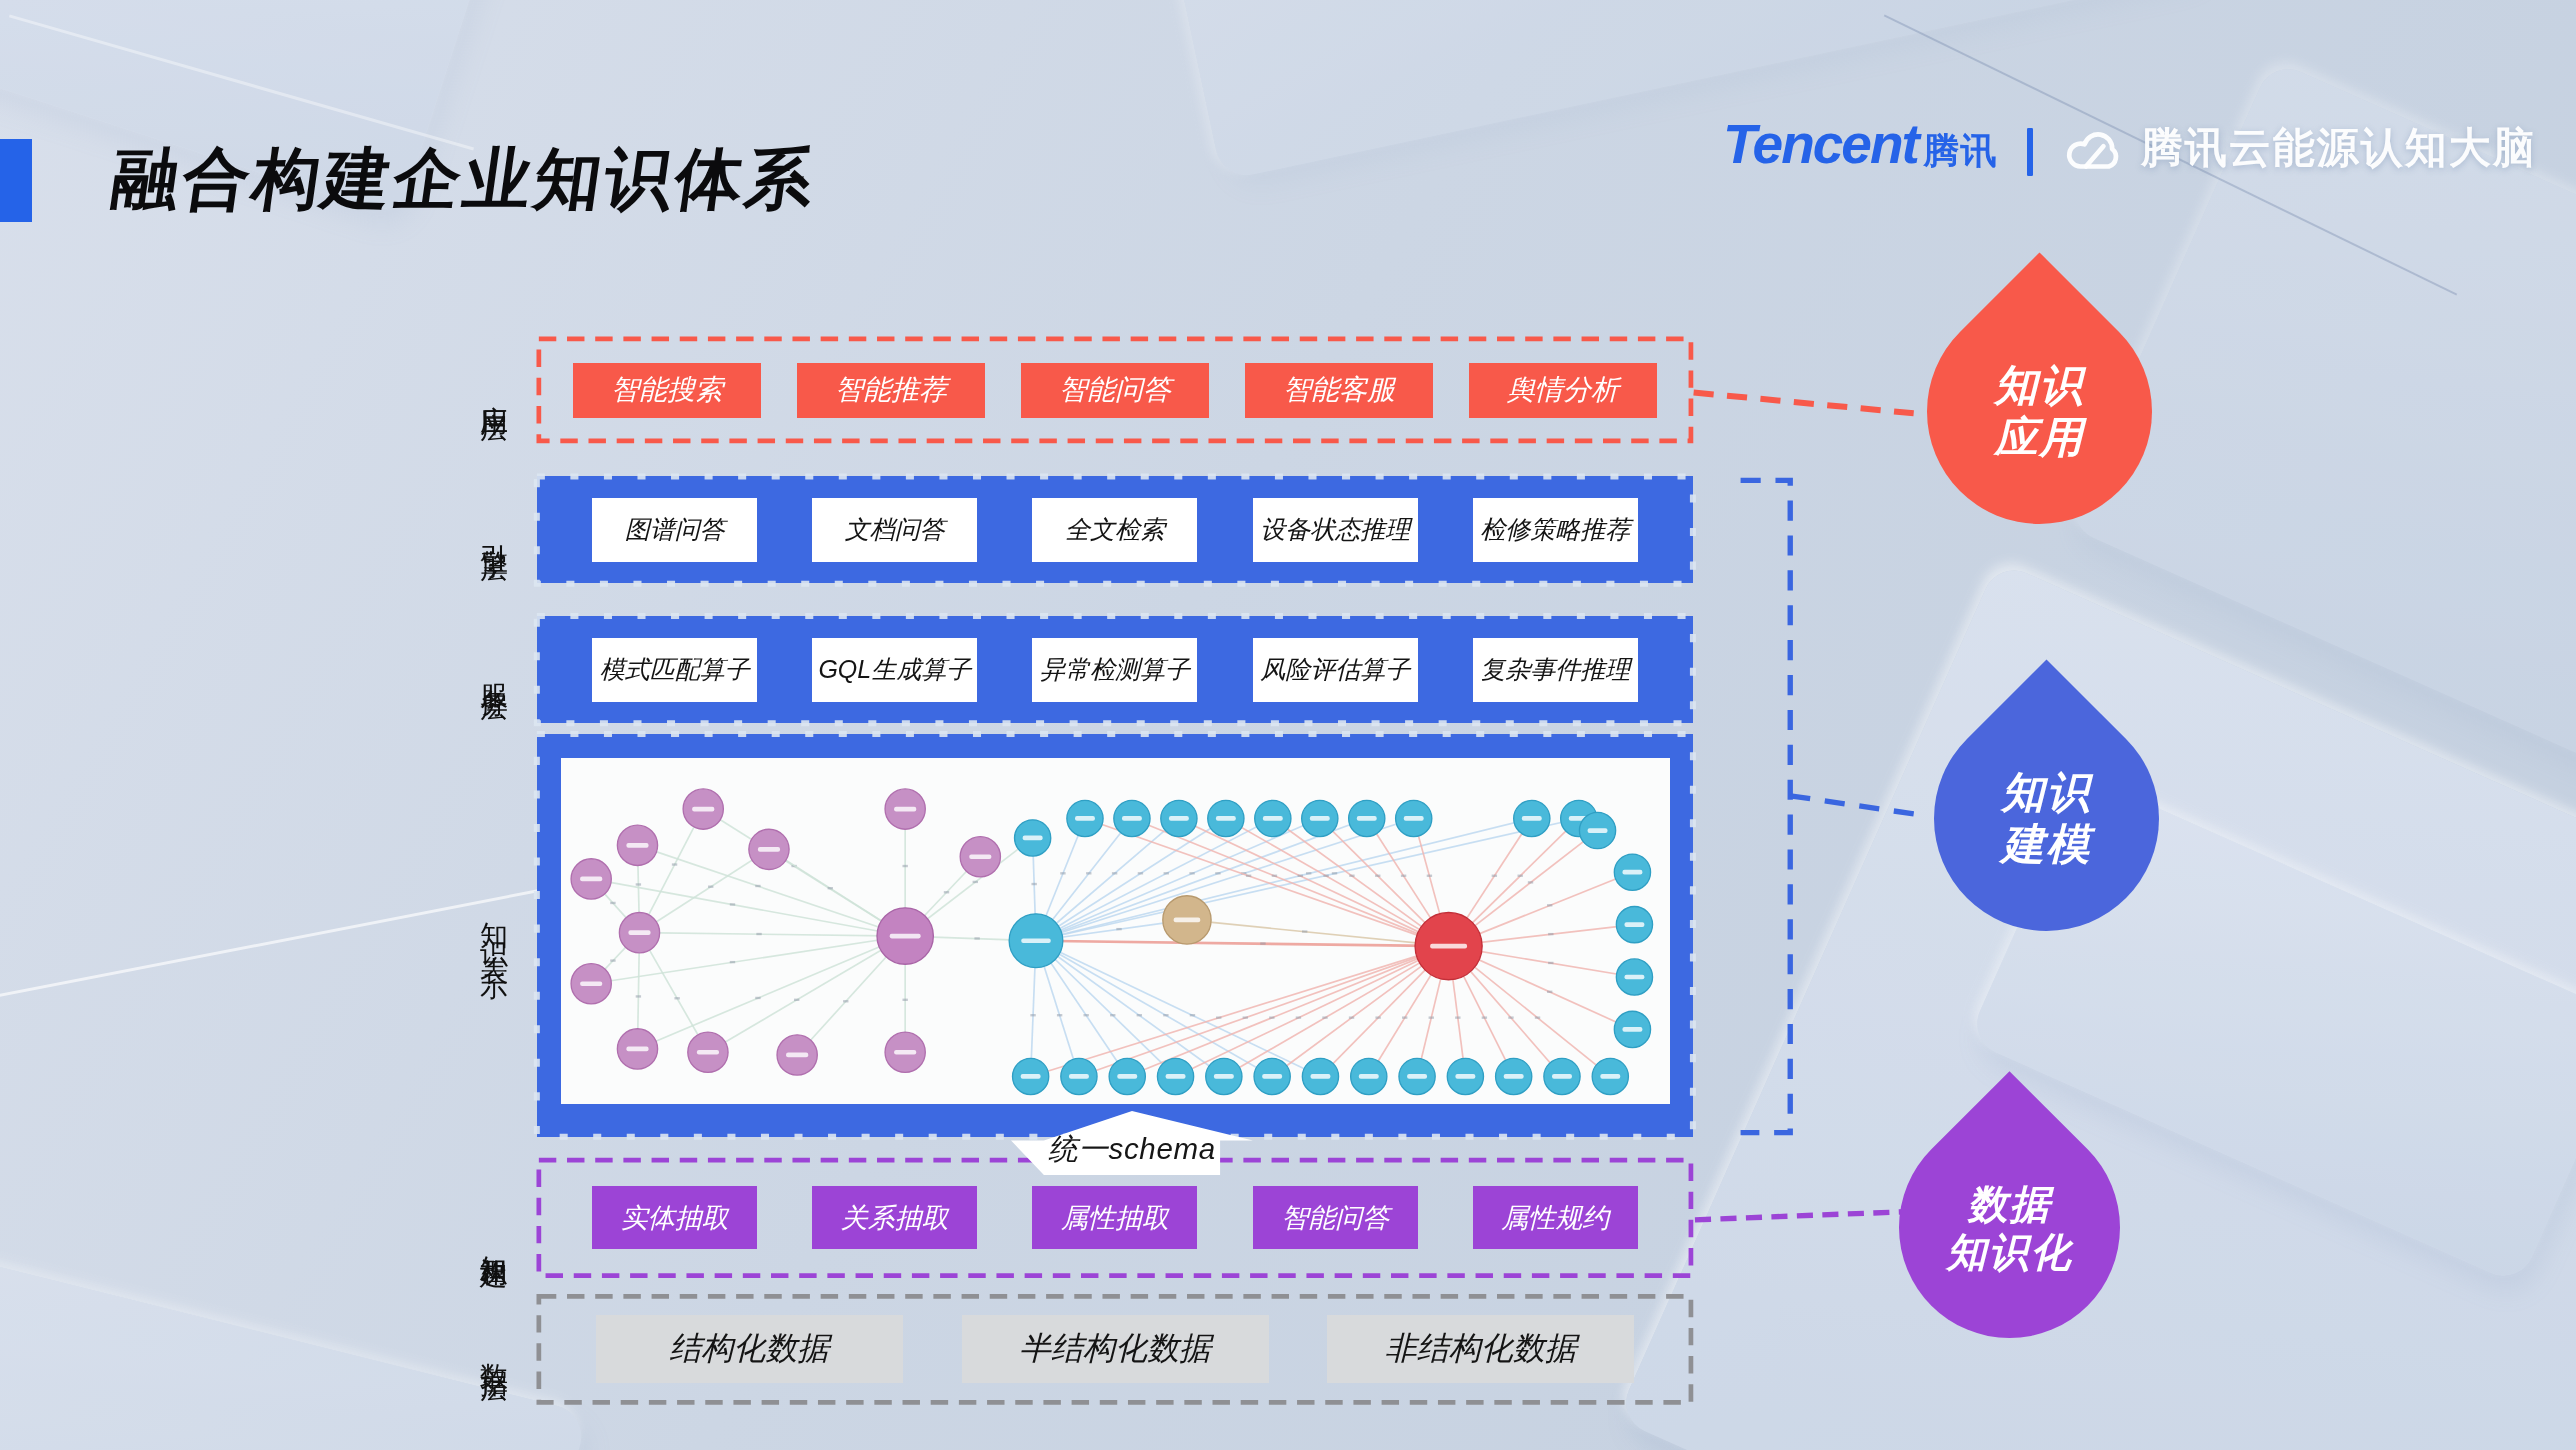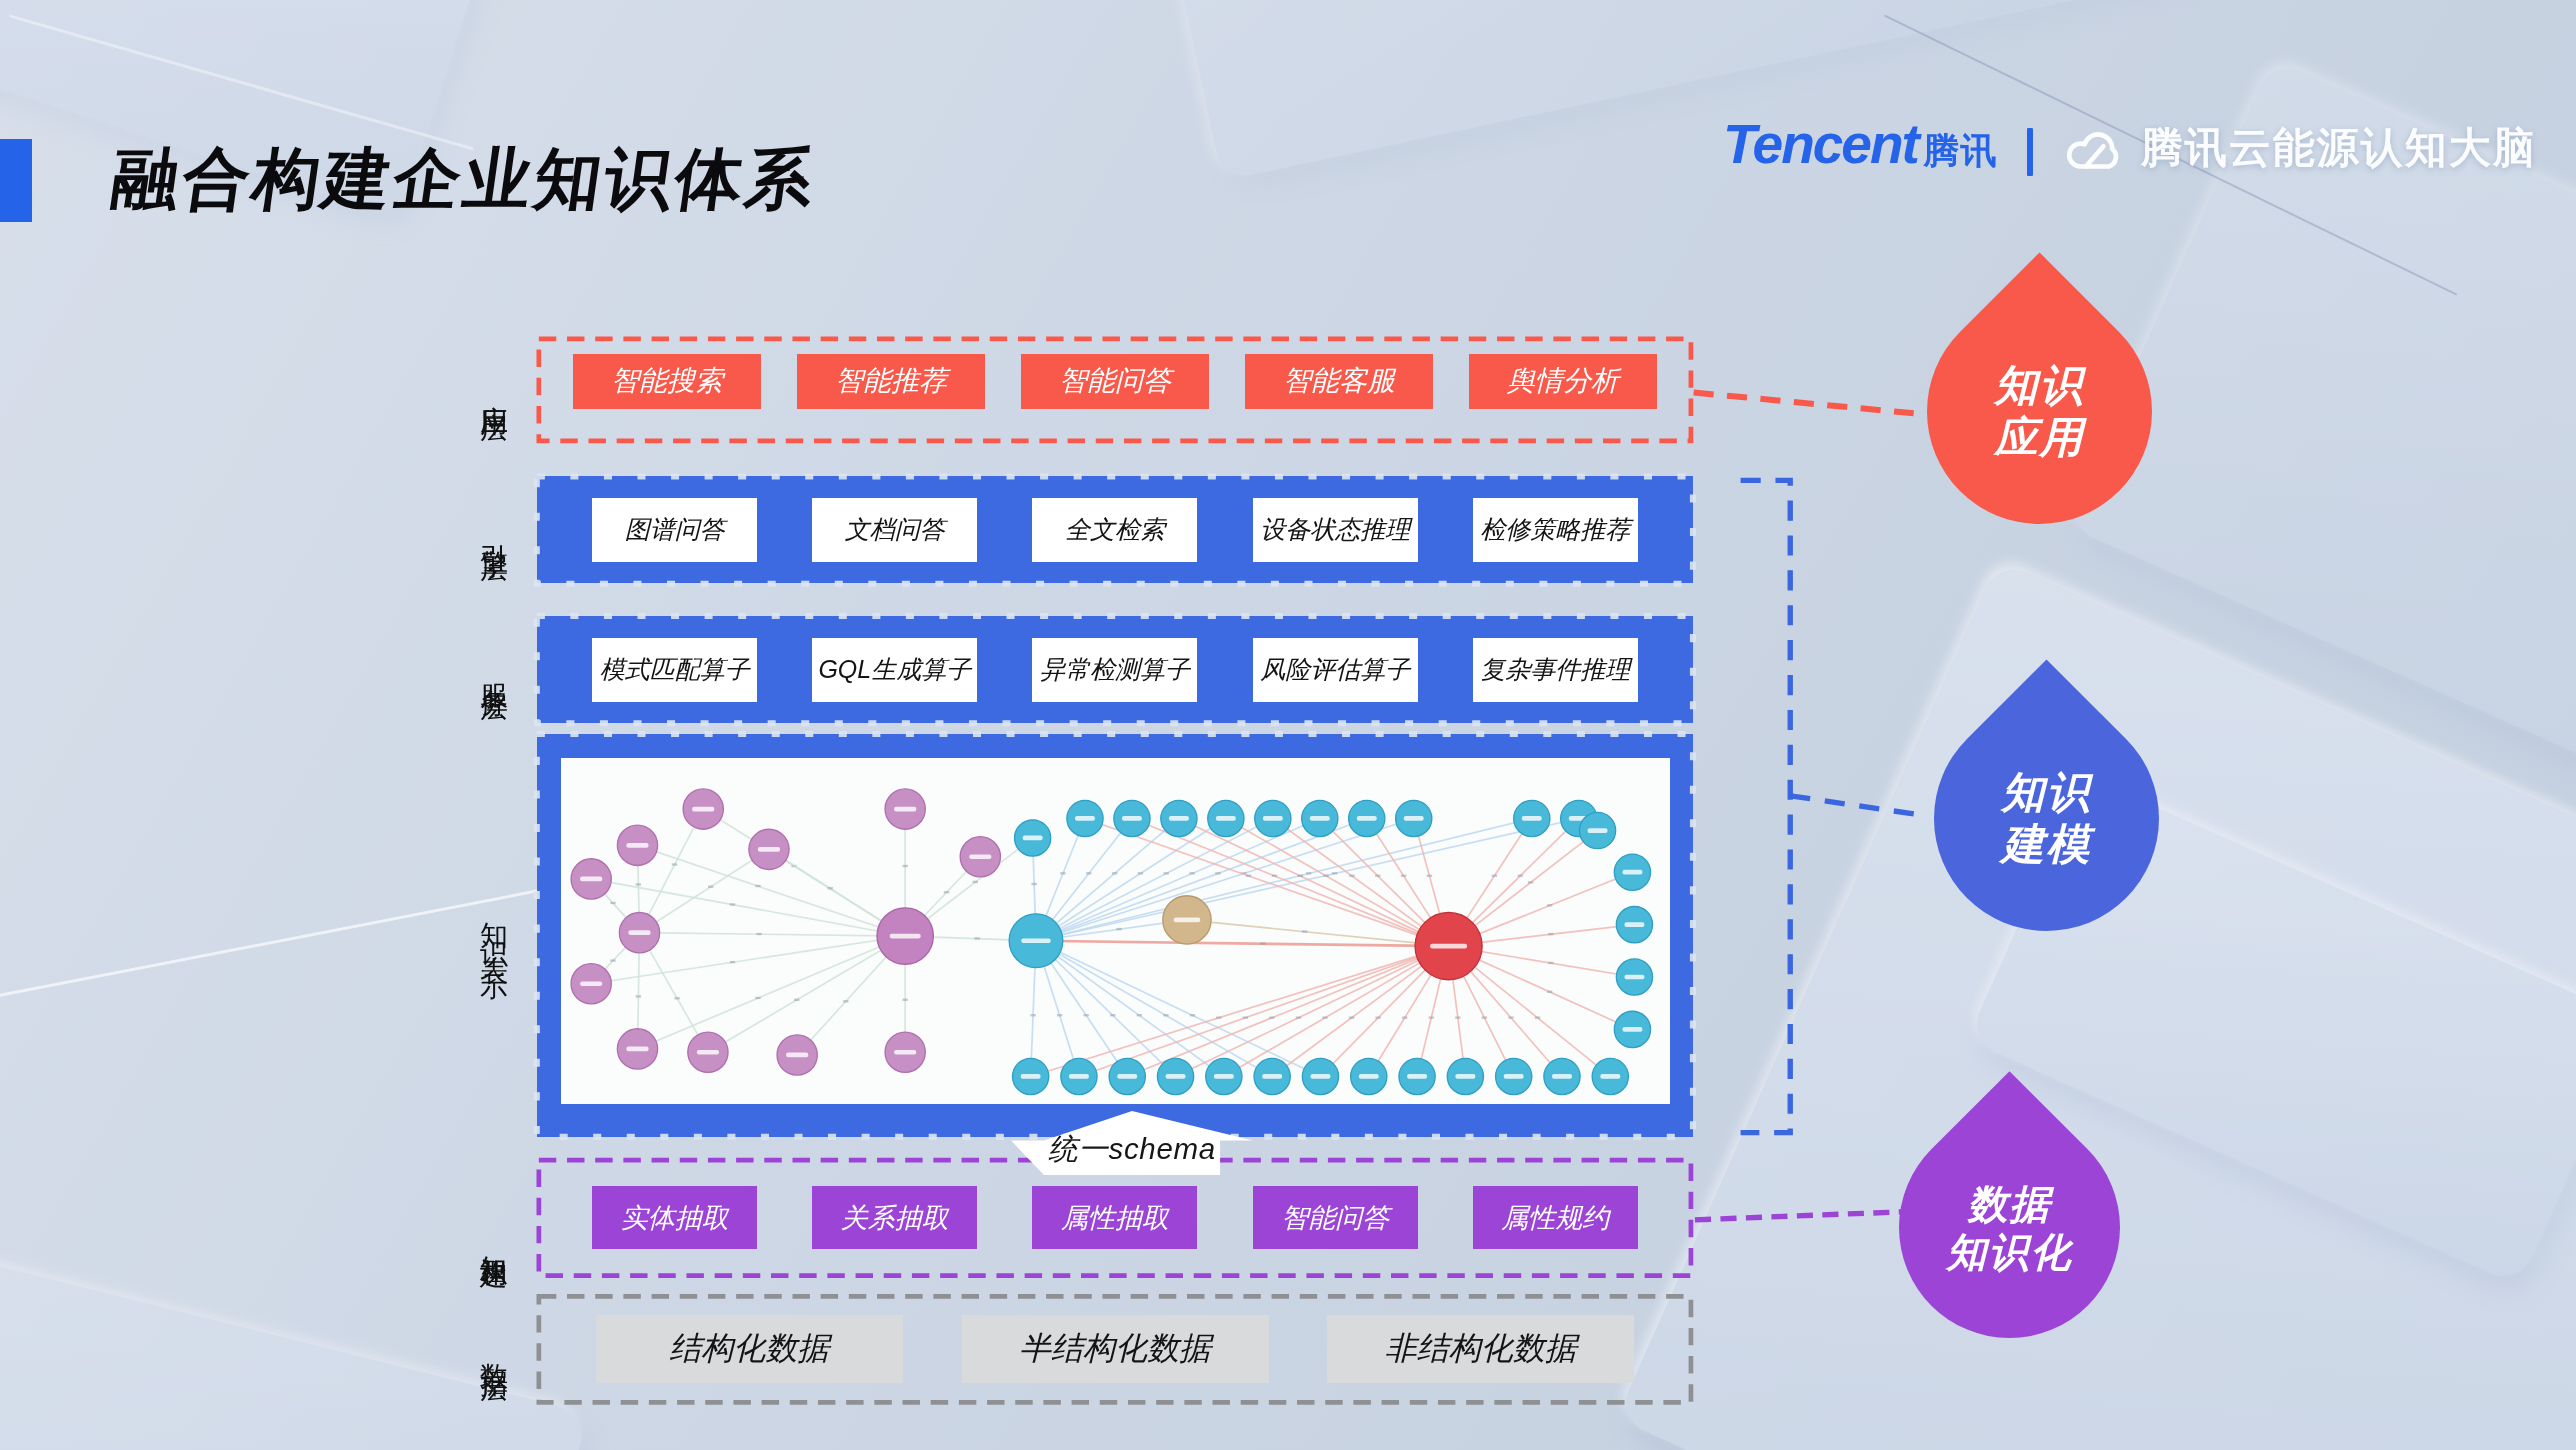--- a/index.html
+++ b/index.html
@@ -23,21 +23,21 @@
   .t-cn{font-size:36px;font-weight:800;color:var(--tblue);margin-left:5.4px;letter-spacing:1.3px;}
   .brand-div{width:6px;height:48px;background:var(--tblue);margin:0 25.5px 0 29.5px;border-radius:1.3px;}
   .cloud{margin-right:12px;display:flex;align-items:center;}
   .product{font-size:42px;font-weight:700;color:rgba(255,255,255,.95);letter-spacing:2px;
     text-shadow:0 2px 6.7px rgba(120,145,180,.45);white-space:nowrap;}
   
   .vlabel{position:absolute;left:470px;width:47px;writing-mode:vertical-rl;text-orientation:upright;
     font-size:28px;font-weight:500;color:var(--ink);display:flex;align-items:center;justify-content:center;}
   
   .band{position:absolute;left:537px;width:1156px;display:flex;align-items:center;justify-content:space-evenly;}
-  .band-app{top:328px;height:106px;}
+  .band-app{top:337px;height:106px;}
   .band-engine{top:476px;height:107px;background:var(--blue);}
   .band-service{top:616px;height:107px;background:var(--blue);}
   .band-repr{top:734px;height:403px;background:var(--blue);}
   .band-build{top:1158px;height:119px;}
   .band-data{top:1294px;height:110px;}
   .chip{display:flex;align-items:center;justify-content:center;font-style:italic;white-space:nowrap;}
   .chip-red{width:188px;height:55px;background:var(--red);color:#fff;font-size:28px;}
   .chip-white{width:165px;height:64px;background:#fff;color:#141414;font-size:25px;}
   .chip-purple{width:165px;height:63px;background:var(--purple);color:#fff;font-size:27px;}
   .chip-gray{width:307px;height:68px;background:var(--gray-btn);color:#141414;font-size:32px;font-style:italic;}

